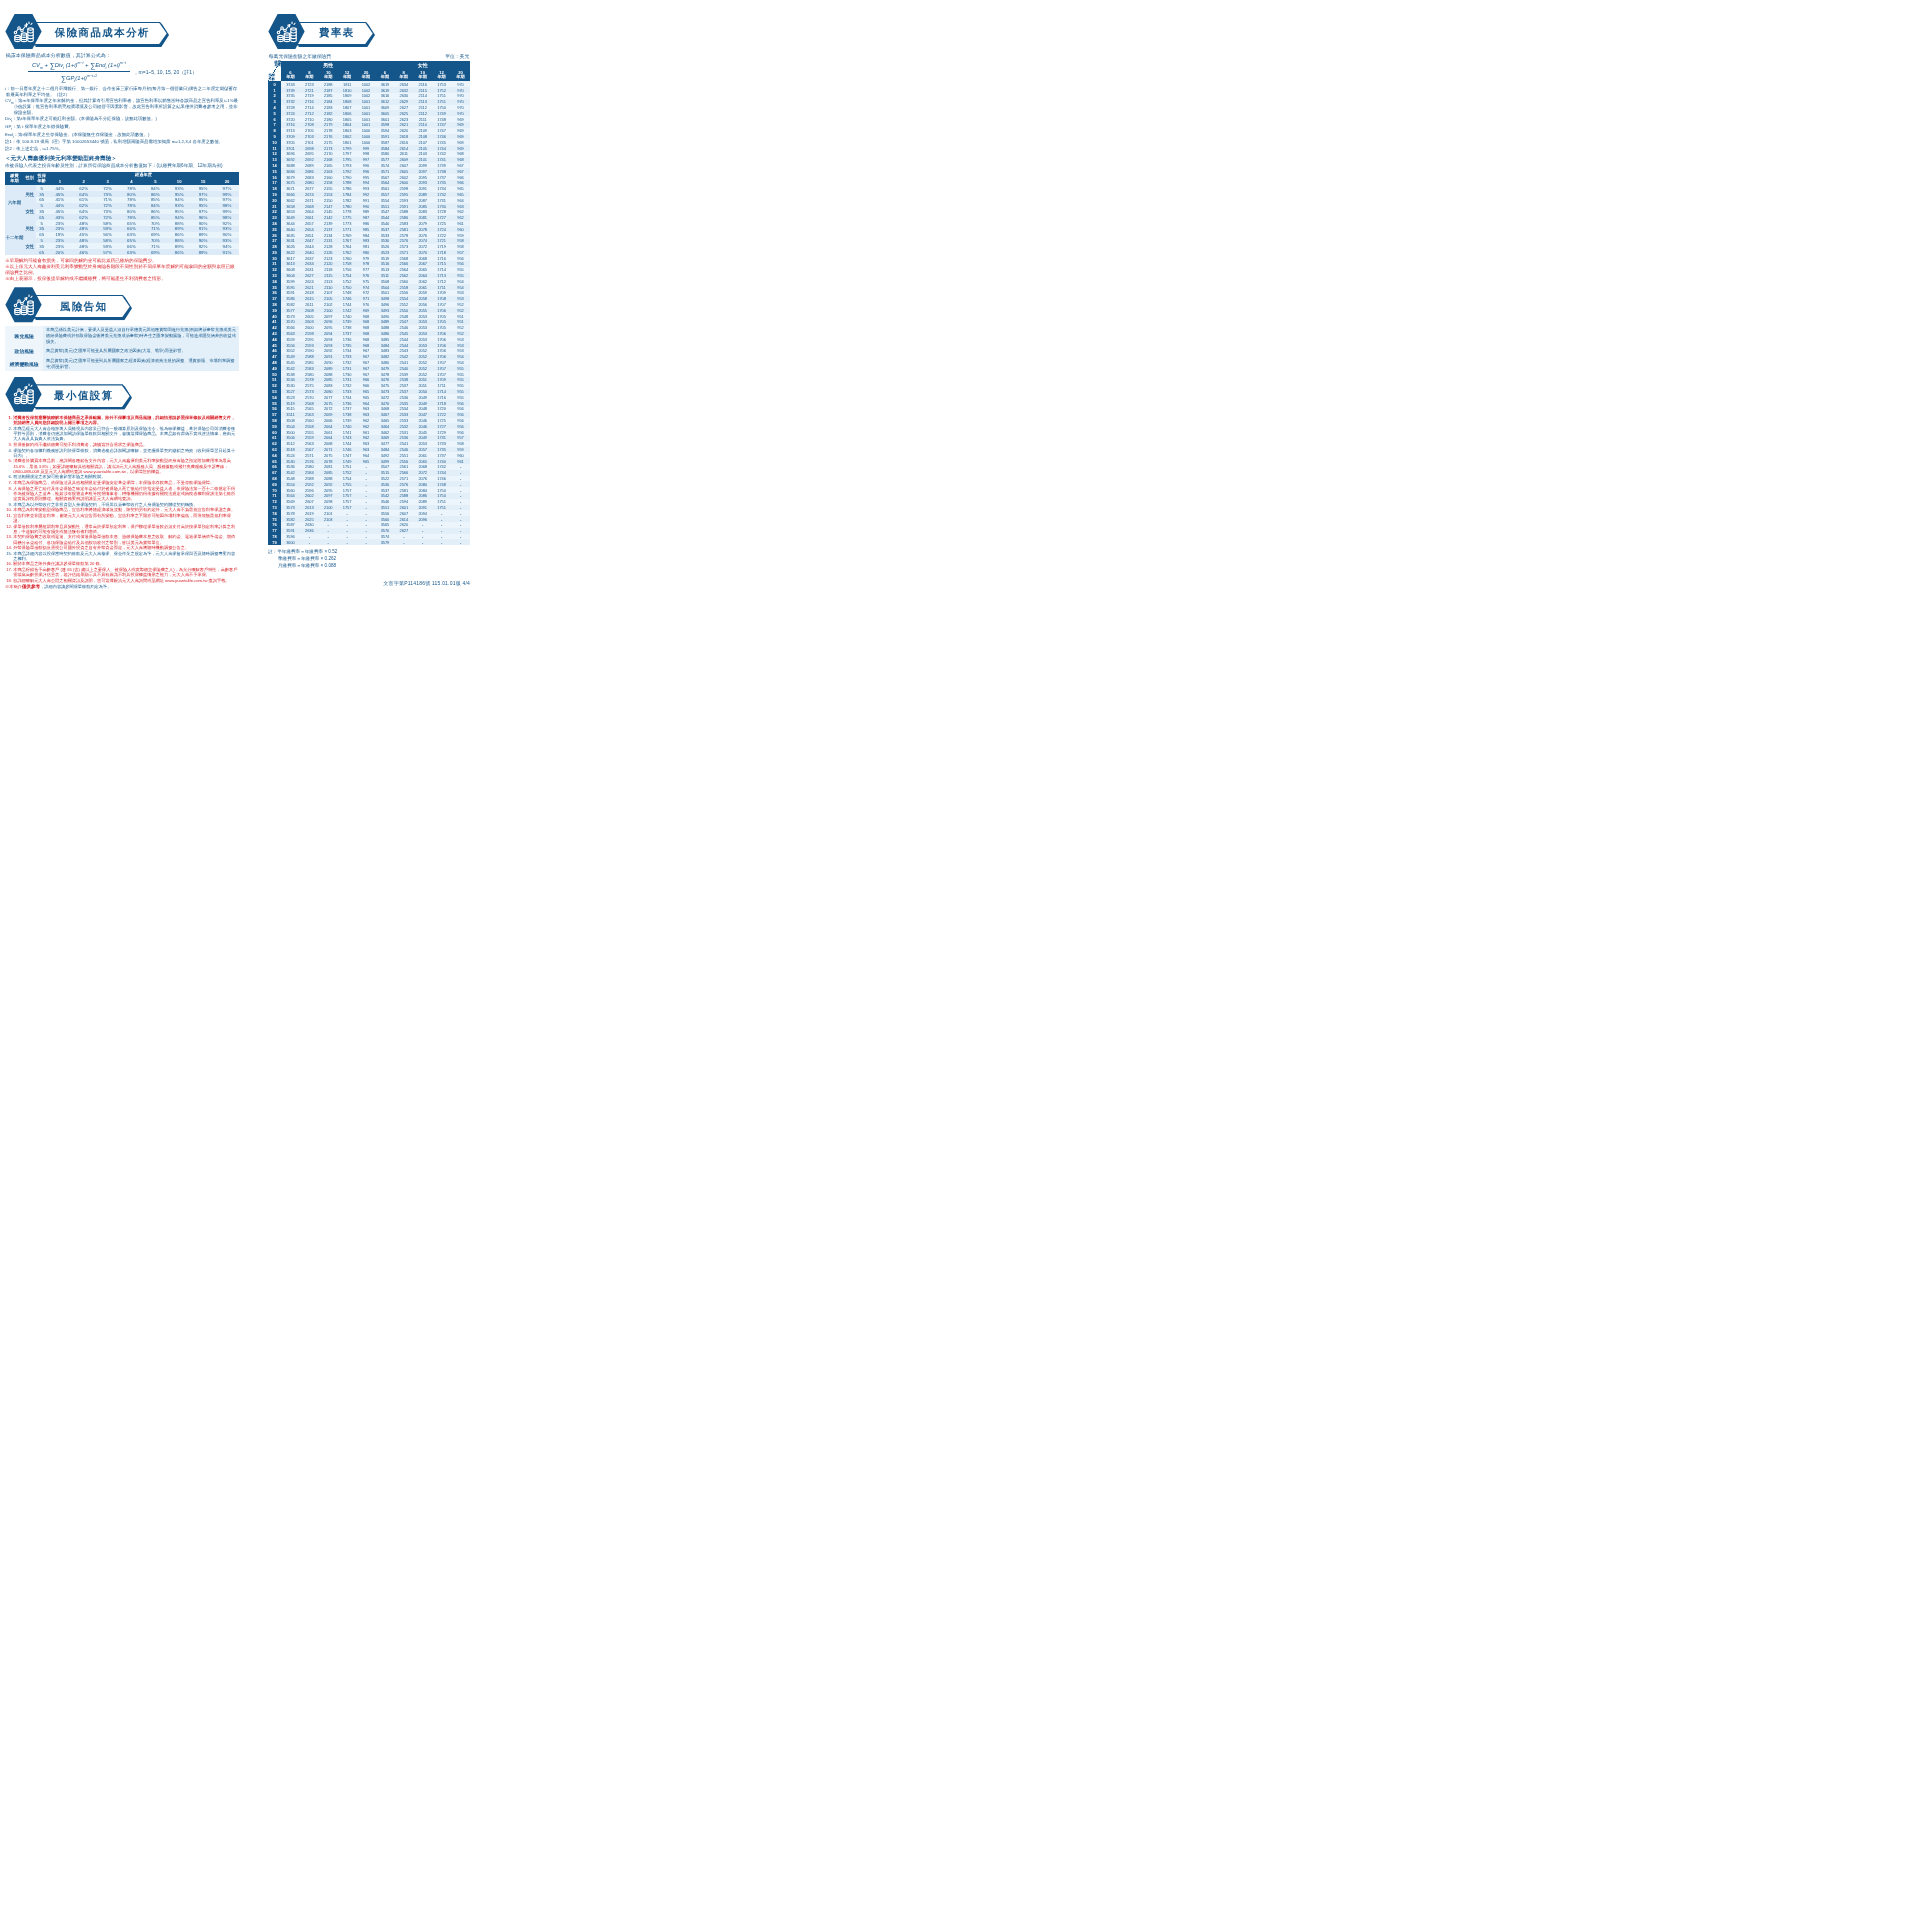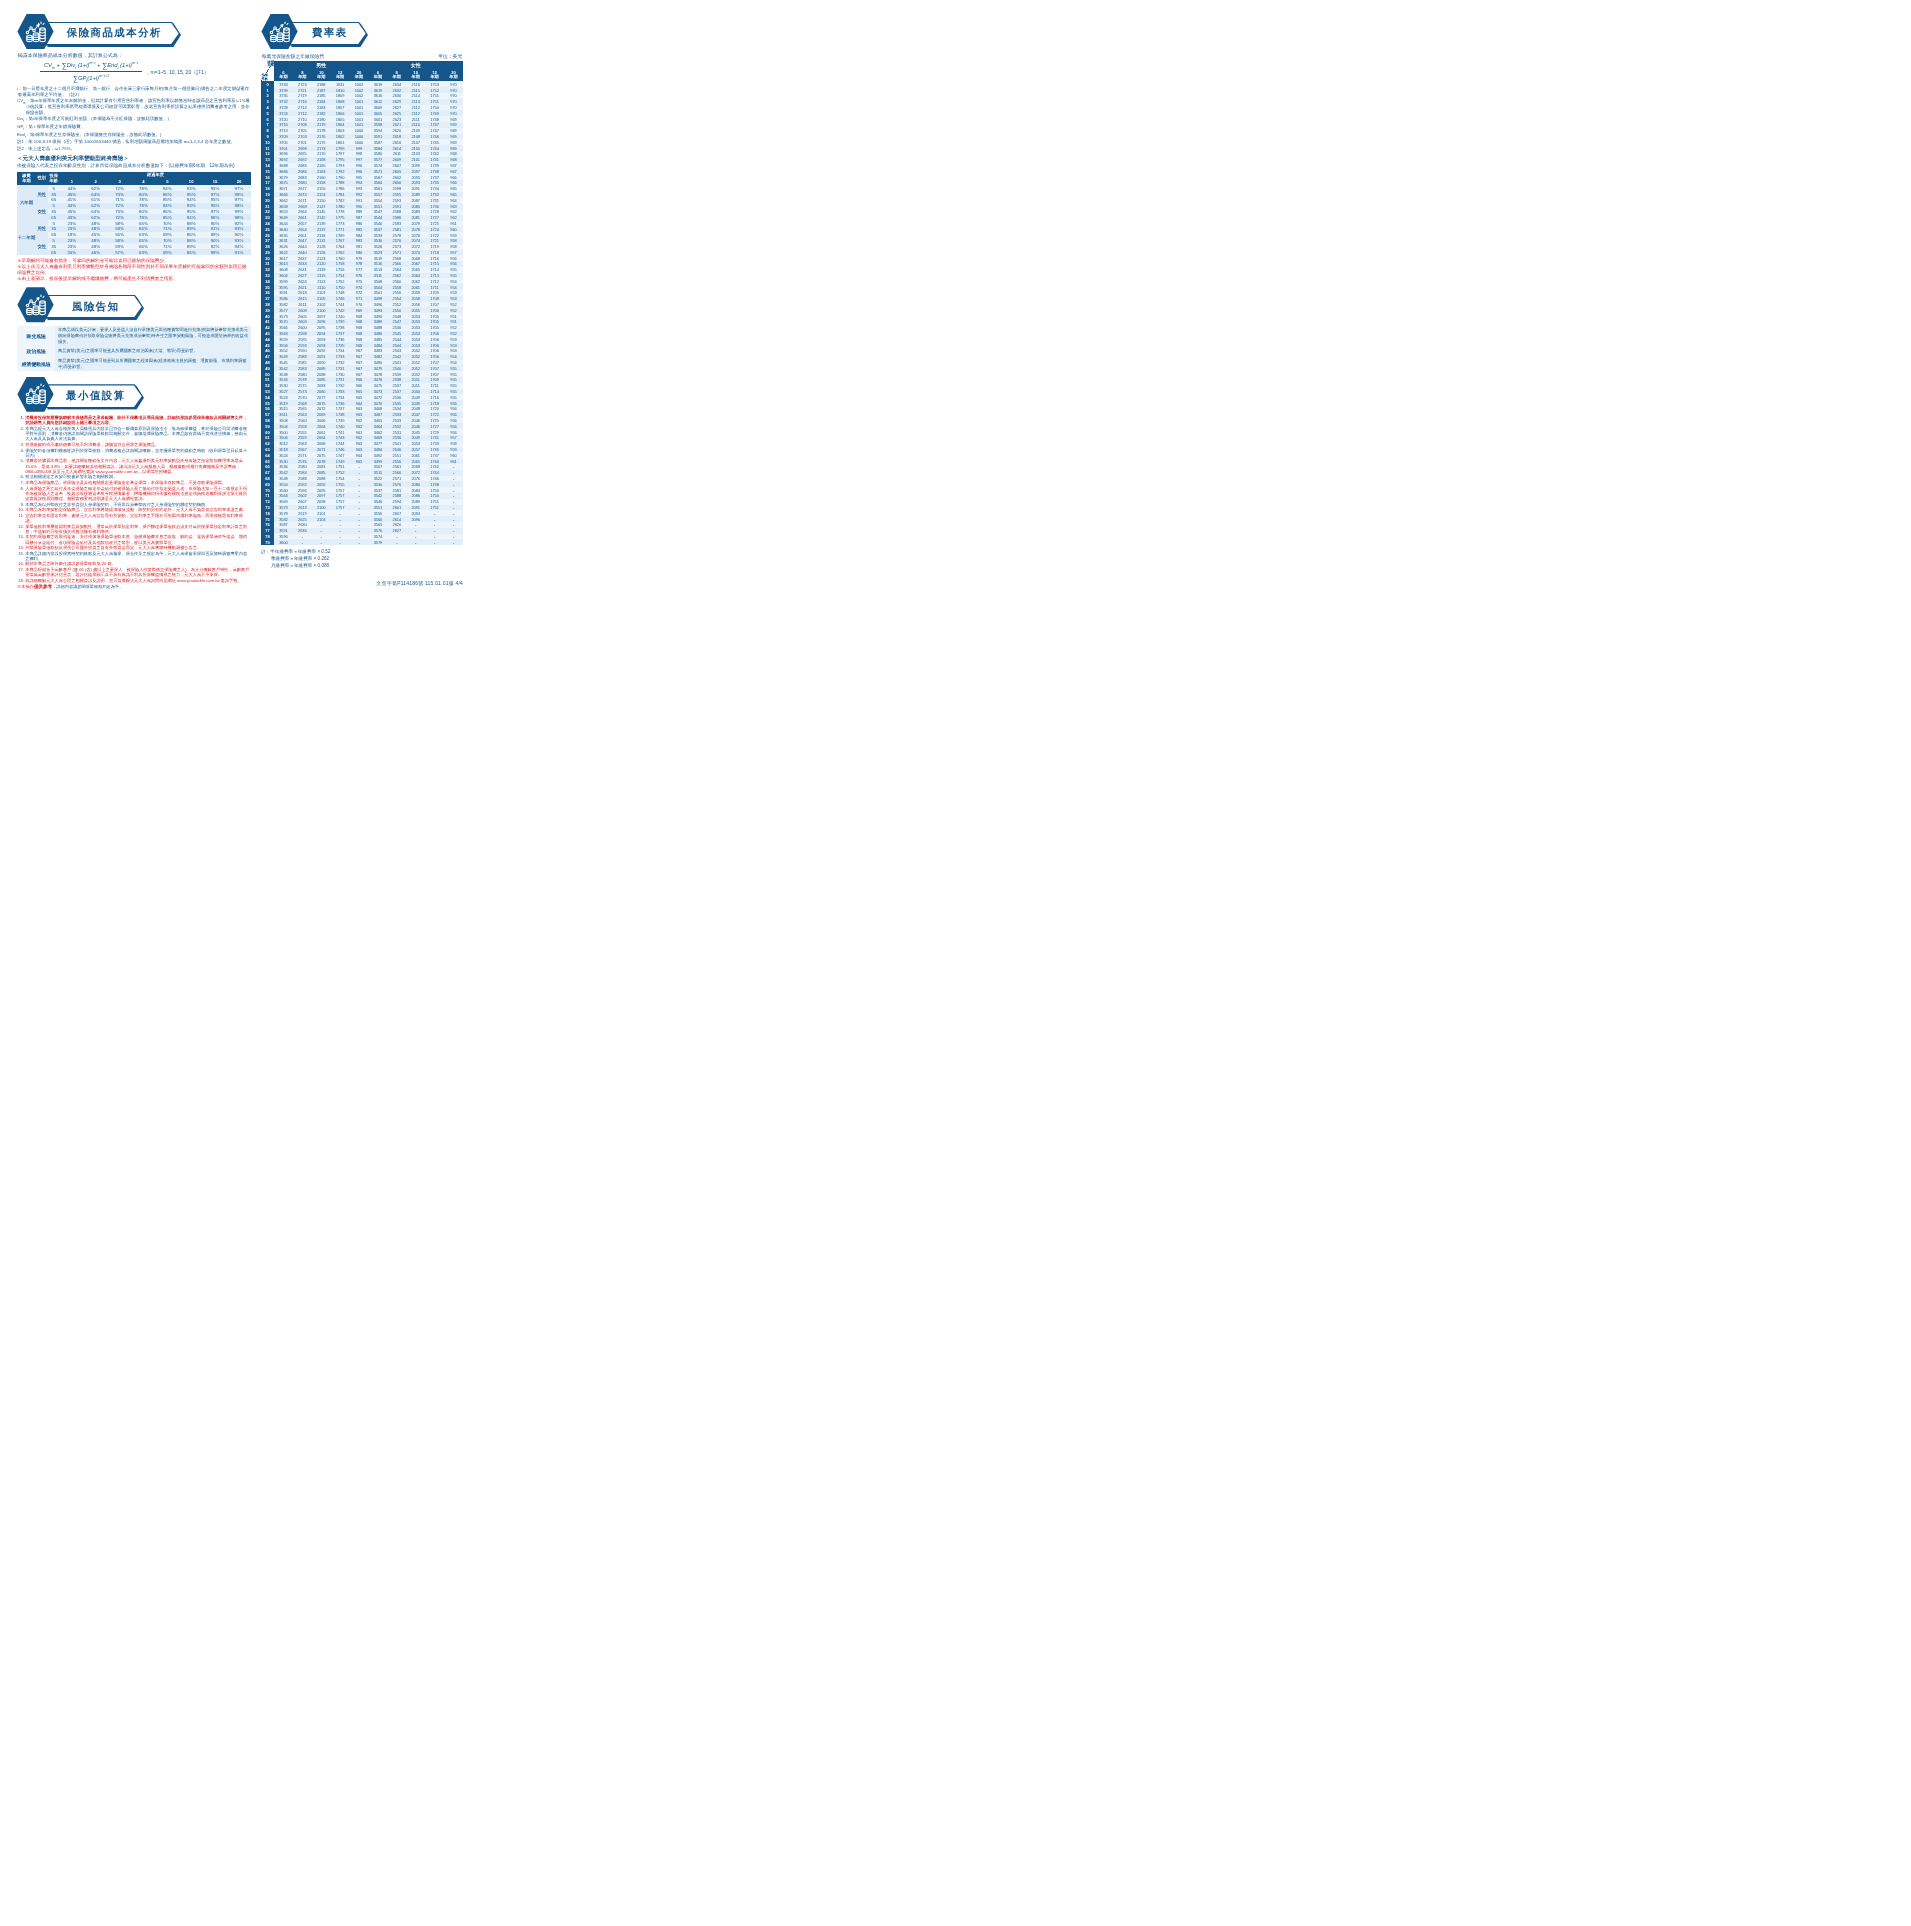--- a/index.html
+++ b/index.html
@@ -1,19 +1,19 @@
 <!DOCTYPE html>
 <html style="font-size:6.2px"><head>
 <meta charset="utf-8">
 <style>
   html,body{margin:0;padding:0;background:#ffffff;}
   body{width:478px;height:676px;position:relative;font-family:"Liberation Sans",sans-serif;color:#1a5a8e;}
   .page{position:relative;width:478px;height:676px;overflow:hidden;background:#fff;}
-  .col-left{position:absolute;left:17px;top:13px;width:234px;}
-  .col-right{position:absolute;left:261px;top:13px;width:202px;}
+  .col-left{position:absolute;left:5px;top:13px;width:234px;}
+  .col-right{position:absolute;left:268px;top:13px;width:202px;}
 
   
   .badge{position:relative;height:37px;margin-bottom:2.3px;}
   .badge .banner-shadow,.badge .banner-border,.badge .banner-fill{
     position:absolute;clip-path:polygon(0 0,calc(100% - 7.7px) 0,100% 50%,calc(100% - 7.7px) 100%,0 100%);}
   .badge .banner-shadow{left:28.5px;top:8.5px;width:var(--bw);height:24px;background:#15568a;transform:translate(1.5px,1.5px);}
   .badge .banner-border{left:28.5px;top:8.5px;width:var(--bw);height:24px;background:#15568a;}
   .badge .banner-fill{left:30px;top:9.6px;width:calc(var(--bw) - 2.3px);height:21.6px;background:#ffffff;
     display:flex;align-items:center;justify-content:center;}
   .badge .banner-fill .t{font-size:10.4px;font-weight:bold;color:#15568a;letter-spacing:1.5px;padding-right:7px;padding-left:10px;white-space:nowrap;}

